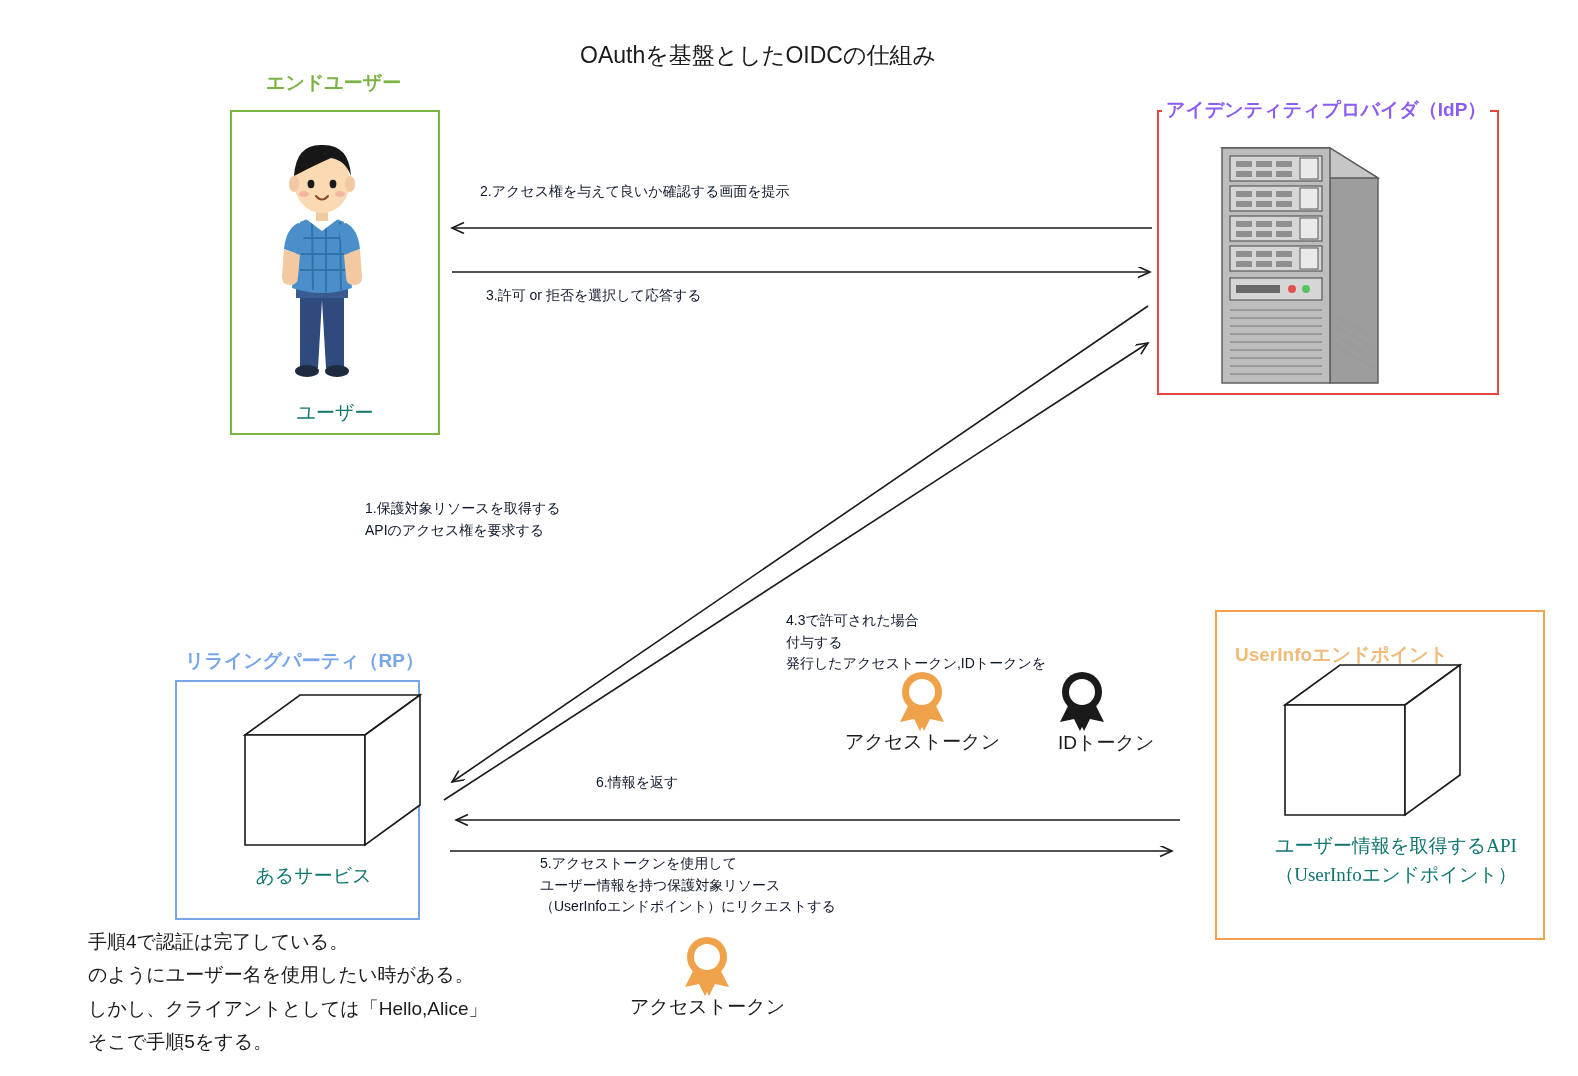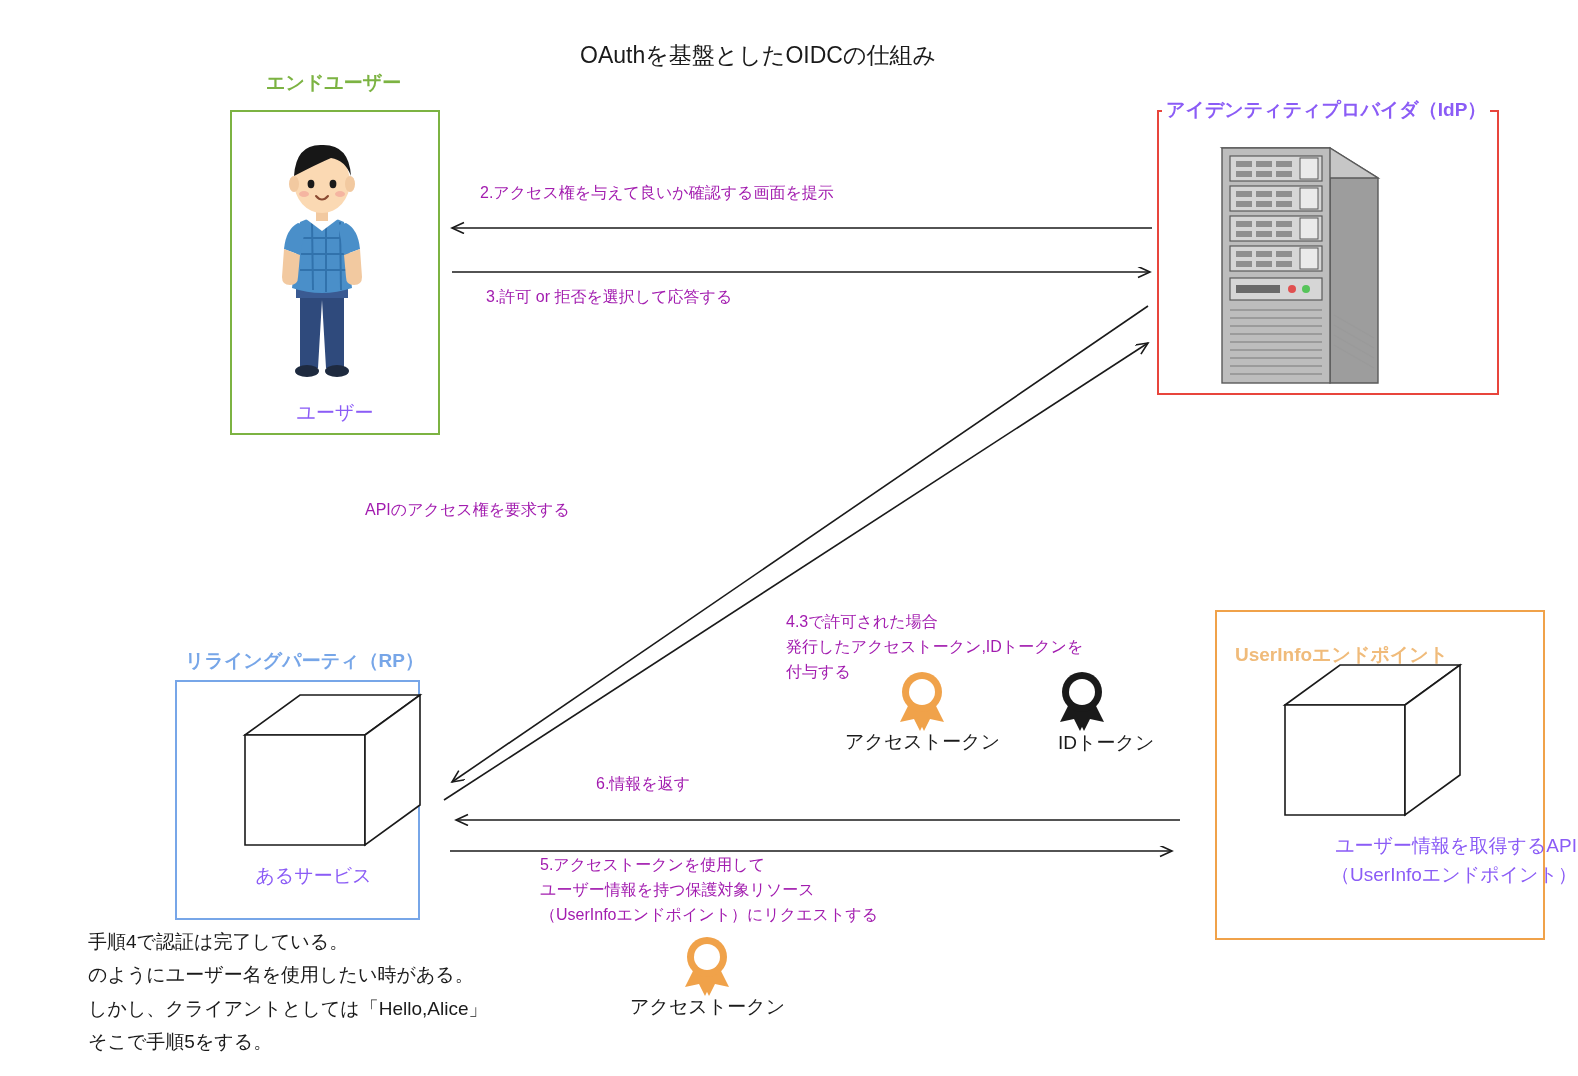--- a/index.html
+++ b/index.html
@@ -56,32 +56,33 @@
     background: #ffffff;
     padding: 0 4px;
   }
   #enduser-label { left: 262px; top: 70px; color: #7cb342; }
   #idp-label     { left: 1162px; top: 110px; color: #8b5cf6; transform: translateY(-50%); }
   #rp-label      { left: 181px; top: 661px; color: #77a6e8; transform: translateY(-50%); }
   #userinfo-label{ left: 1231px; top: 642px; color: #f0bb7a; }
 
   .caption {
     font-size: 19px;
-    color: #8b5cf6;
+    color: #0f766e;
     text-align: center;
     white-space: nowrap;
+    font-family: Liberation Serif, serif;
   }
   #enduser-caption { left: 230px; top: 400px; width: 210px; }
   #rp-caption      { left: 175px; top: 863px; width: 277px; }
-  #userinfo-caption{ left: 1215px; top: 832px; width: 362px; line-height: 1.5; text-align: right; }
+  #userinfo-caption{ left: 1215px; top: 832px; width: 362px; line-height: 1.5; }
 
   
   .flow-label {
-    font-size: 16px;
-    color: #a21caf;
+    font-size: 14px;
+    color: #0f172a;
     line-height: 1.55;
     white-space: nowrap;
   }
   #label-2 { left: 480px; top: 181px; }
   #label-3 { left: 486px; top: 285px; }
   #label-1 { left: 365px; top: 498px; }
   #label-4 { left: 786px; top: 610px; }
   #label-6 { left: 596px; top: 772px; }
   #label-5 { left: 540px; top: 853px; }
 
@@ -128,27 +129,28 @@
   <div class="abs caption" id="rp-caption">あるサービス</div>
   <div class="abs caption" id="userinfo-caption">
     <div>ユーザー情報を取得するAPI</div>
     <div>（UserInfoエンドポイント）</div>
   </div>
 
   <div class="abs flow-label" id="label-2">2.アクセス権を与えて良いか確認する画面を提示</div>
   <div class="abs flow-label" id="label-3">3.許可 or 拒否を選択して応答する</div>
 
   <div class="abs flow-label" id="label-1">
+    <div>1.保護対象リソースを取得する</div>
     <div>APIのアクセス権を要求する</div>
   </div>
 
   <div class="abs flow-label" id="label-4">
     <div>4.3で許可された場合</div>
+    <div>付与する</div>
     <div>発行したアクセストークン,IDトークンを</div>
-    <div>付与する</div>
   </div>
 
   <div class="abs flow-label" id="label-6">6.情報を返す</div>
 
   <div class="abs flow-label" id="label-5">
     <div>5.アクセストークンを使用して</div>
     <div>ユーザー情報を持つ保護対象リソース</div>
     <div>（UserInfoエンドポイント）にリクエストする</div>
   </div>
 

